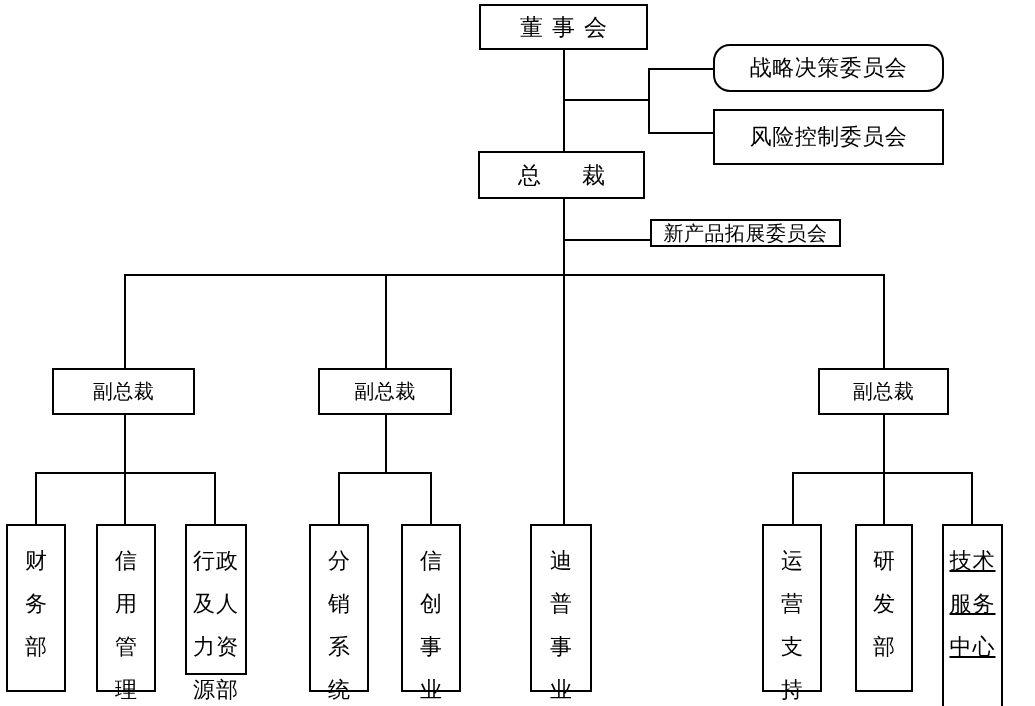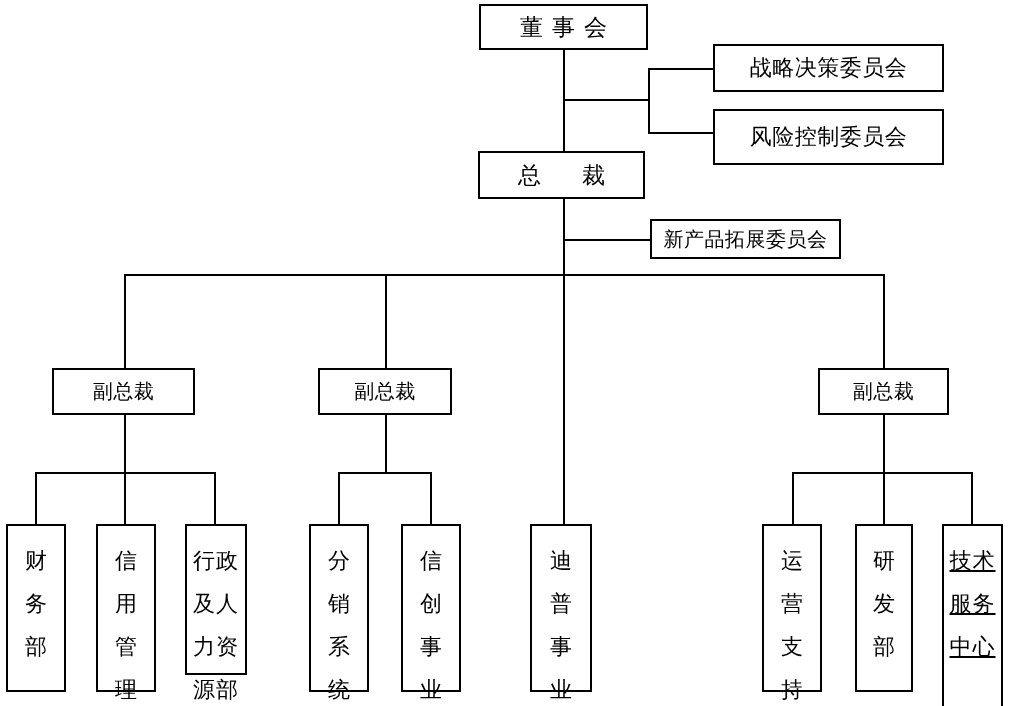--- a/index.html
+++ b/index.html
@@ -116,33 +116,33 @@
   <div class="ln ln-v" style="left:883px; top:415px; height:58px;"></div>
   <div class="ln ln-h" style="left:792px; top:472px; width:181px;"></div>
   <div class="ln ln-v" style="left:792px; top:472px; height:52px;"></div>
   <div class="ln ln-v" style="left:883px; top:472px; height:52px;"></div>
   <div class="ln ln-v" style="left:971px; top:472px; height:52px;"></div>
 
   <div class="node node-top" style="left:479px; top:4px; width:169px; height:46px;">
     <span class="label">董事会</span>
   </div>
 
-  <div class="node node-committee" style="left:713px; top:44px; width:231px; height:48px;">
+  <div class="node node-committee" style="left:713px; top:44px; width:231px; height:48px;border-radius:17px;">
     <span class="label">战略决策委员会</span>
   </div>
 
   <div class="node node-committee" style="left:713px; top:109px; width:231px; height:56px;">
     <span class="label">风险控制委员会</span>
   </div>
 
   <div class="node node-top" style="left:478px; top:151px; width:167px; height:48px;justify-content:center;">
     <span class="label">总　裁</span>
   </div>
 
-  <div class="node node-subcommittee" style="left:650px; top:219px; width:191px; height:40px;">
+  <div class="node node-subcommittee" style="left:650px; top:219px; width:191px; height:28px;">
     <span class="label">新产品拓展委员会</span>
   </div>
 
   <div class="node node-vp" style="left:52px; top:368px; width:143px; height:47px;">
     <span class="label">副总裁</span>
   </div>
 
   <div class="node node-vp" style="left:318px; top:368px; width:134px; height:47px;">
     <span class="label">副总裁</span>
   </div>

